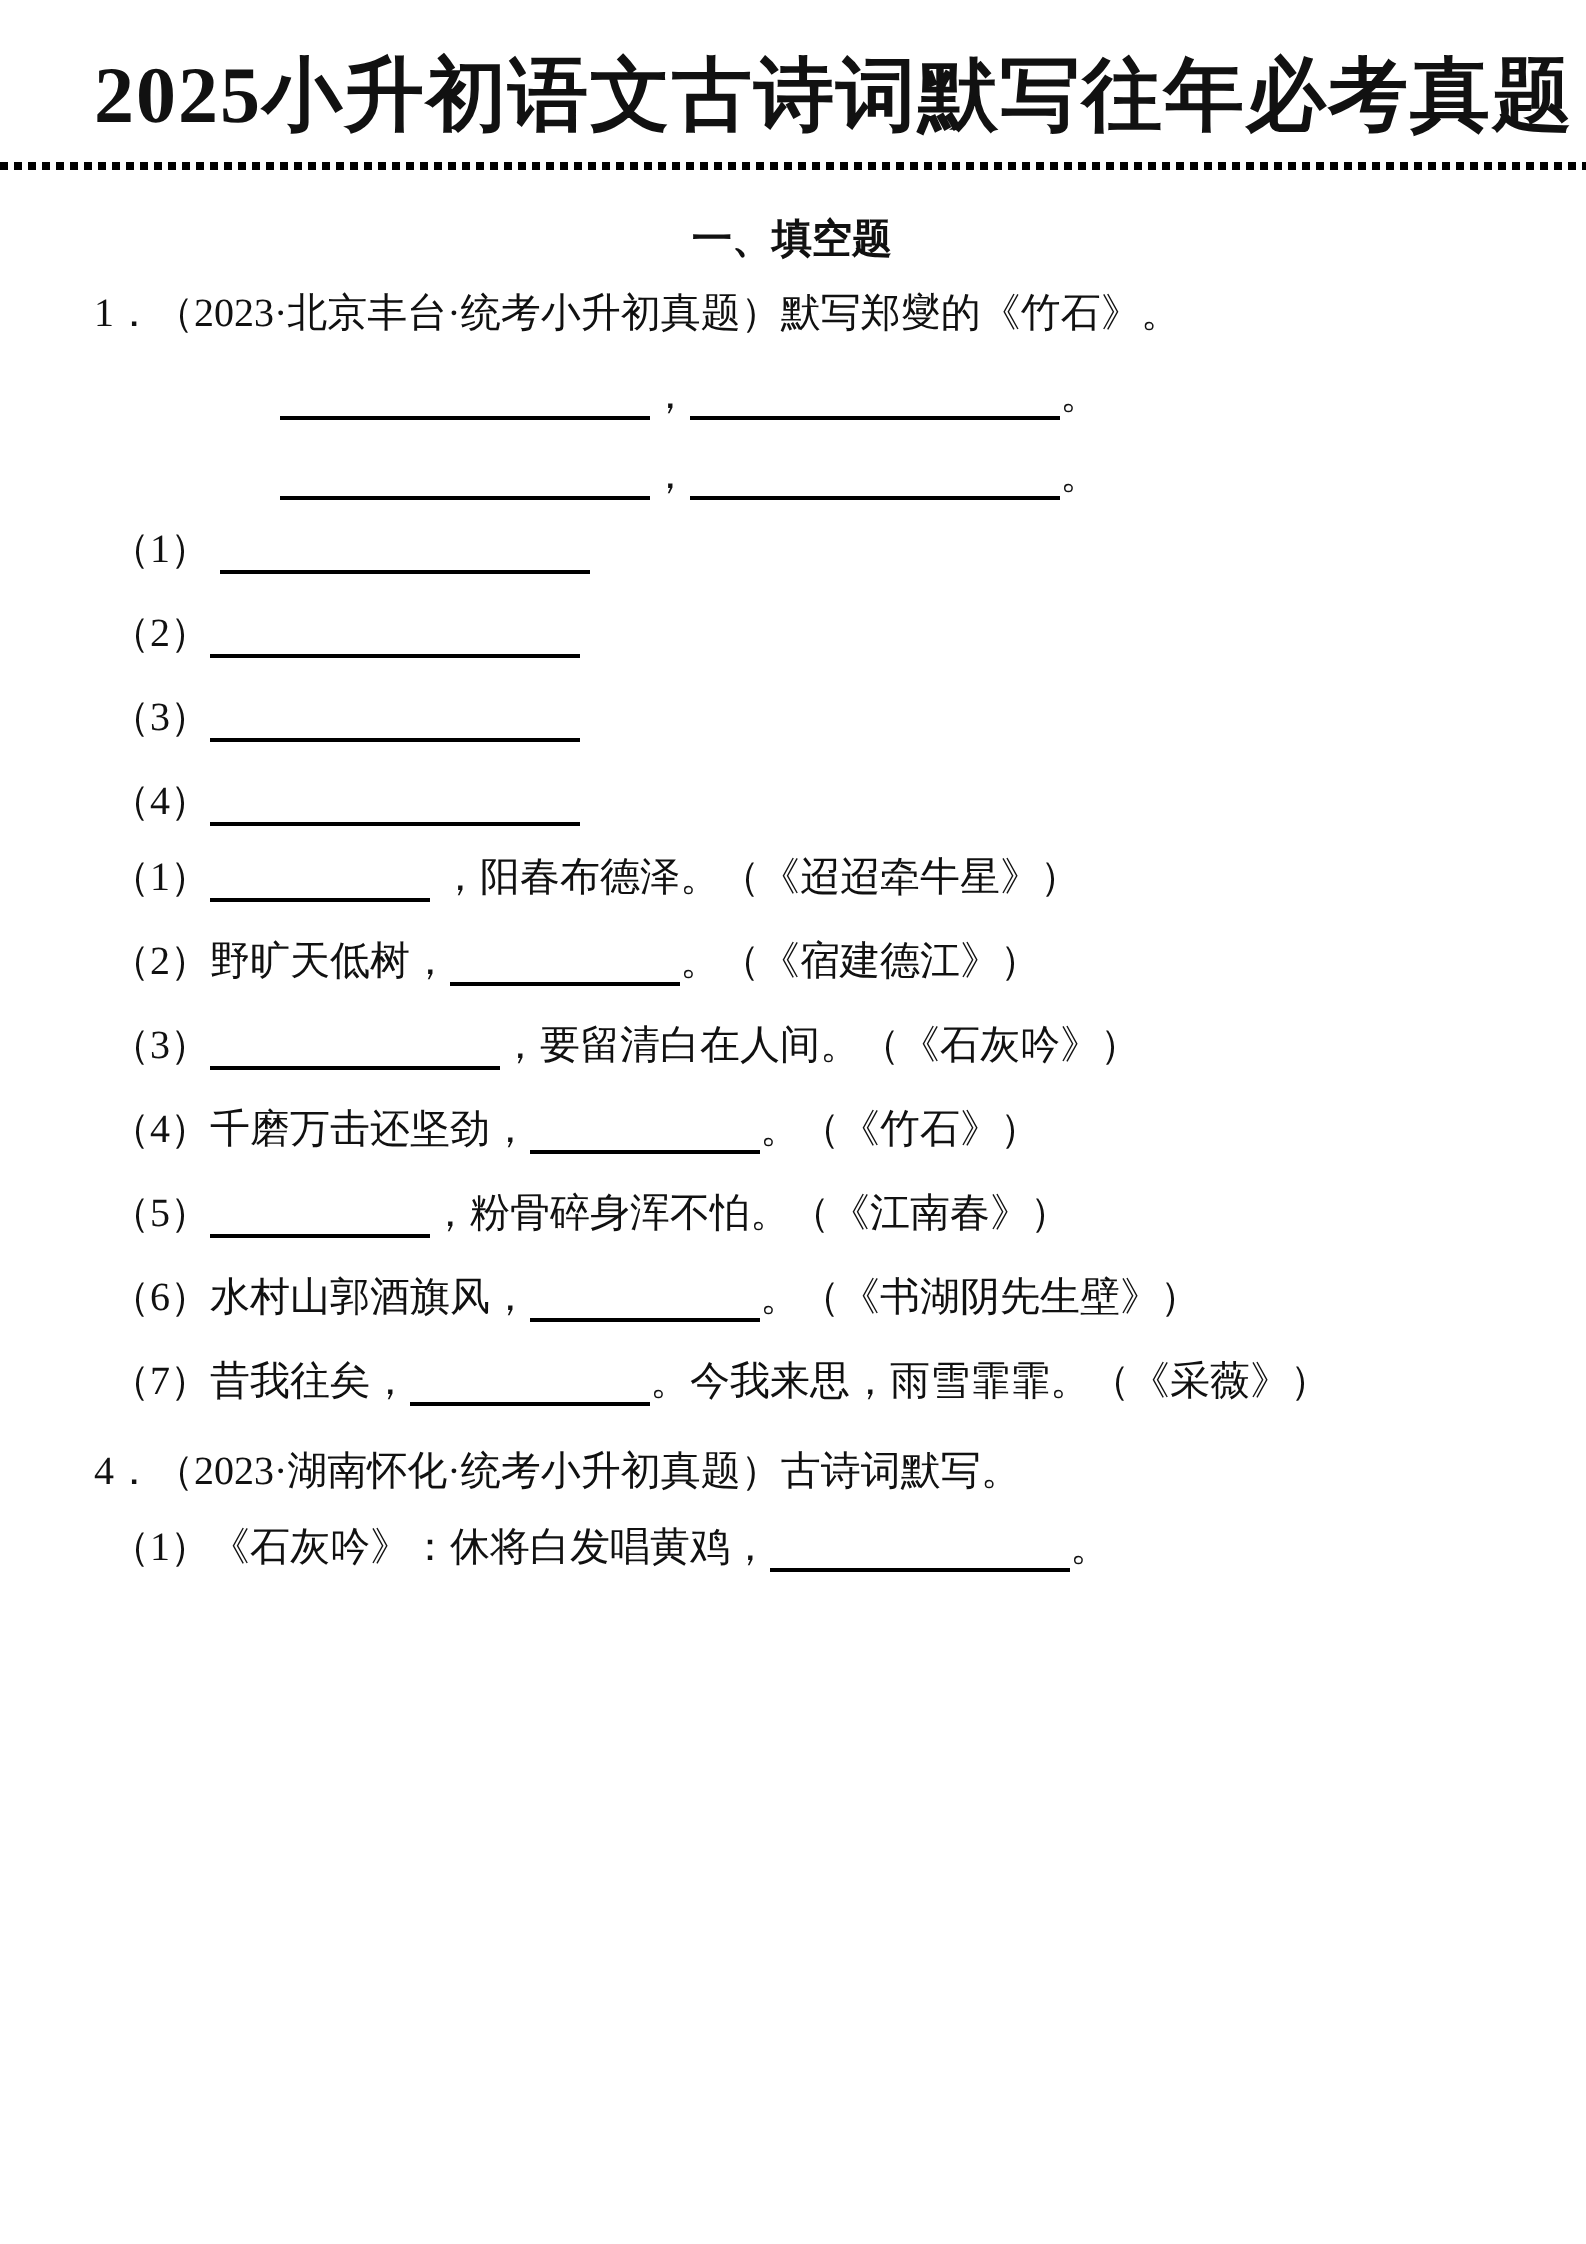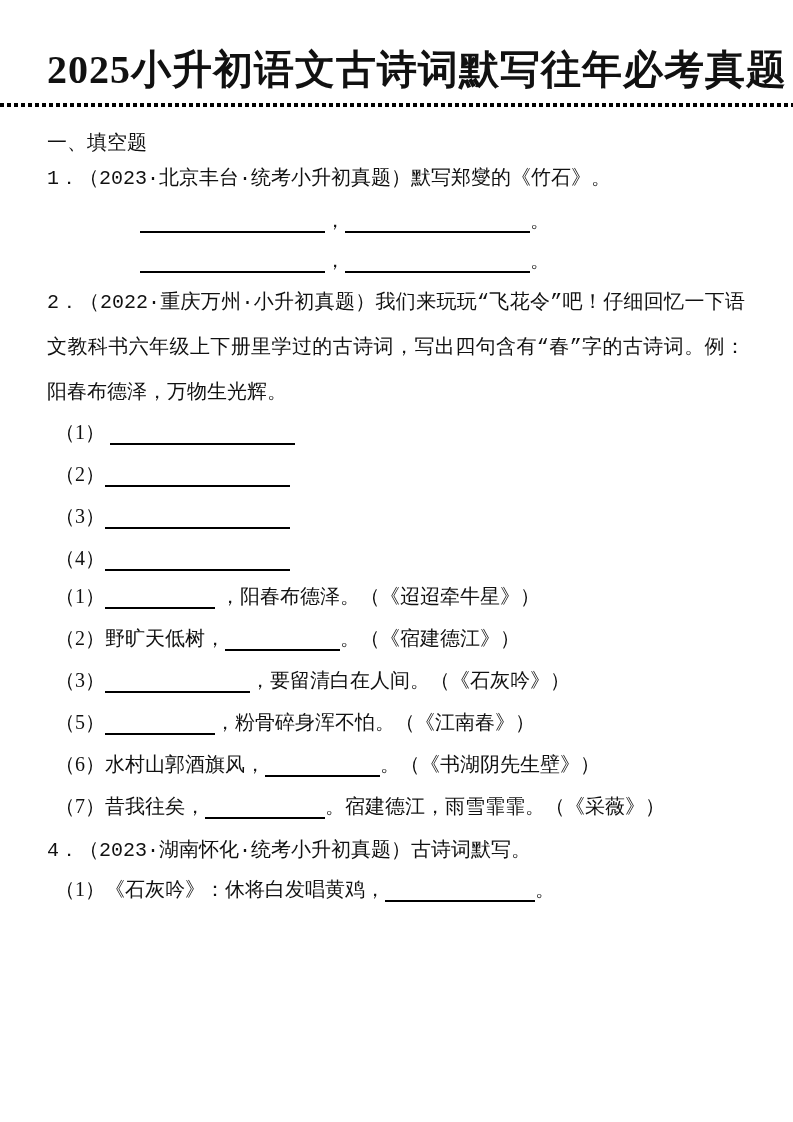--- a/index.html
+++ b/index.html
@@ -1,21 +1,21 @@
 <!DOCTYPE html>
 <html><head>
 <meta charset="utf-8">
 <style>
   html, body { margin: 0; padding: 0; background: #ffffff; }
   .page {
     position: relative;
     width: 793px;
     height: 1122px;
     box-sizing: border-box;
-    padding: 46px 48px 0 47px;
+    padding: 24px 48px 0 47px;
     background: #ffffff;
     color: #111111;
     font-family: "Liberation Serif", "DejaVu Serif", serif;
     font-size: 20px;
     overflow: hidden;
   }
   .doc-title {
     margin: 0;
     text-align: center;
     font-size: 40px;
@@ -25,24 +25,25 @@
     white-space: nowrap;
   }
   .dotted-sep {
     height: 4px;
     margin: 10px -48px 0 -47px;
     background: repeating-linear-gradient(90deg, #000000 0 4px, transparent 4px 7px);
   }
   .section-heading {
     margin-top: 22px;
     font-size: 20px;
-    font-weight: 400;
+    font-weight: 700;
     line-height: 26px;
+    text-align: center;
   }
-  .stem { line-height: 42px; margin-top: 3px; white-space: nowrap; font-family: Liberation Mono, monospace; }
+  .stem { line-height: 42px; margin-top: 3px; white-space: nowrap; }
   .stem.wrap {
     white-space: normal;
     line-height: 45px;
     text-align: justify;
     text-justify: inter-character;
     margin-top: 0;
   }
   .q-num { display: inline; }
   .q1-answers { margin-left: 93px; }
   .answer-line { line-height: 40px; white-space: nowrap; }
@@ -74,23 +75,20 @@
       <div class="answer-line">
         <span class="blank" style="width:185px"></span><span>，</span><span class="blank" style="width:185px"></span><span>。</span>
       </div>
       <div class="answer-line">
         <span class="blank" style="width:185px"></span><span>，</span><span class="blank" style="width:185px"></span><span>。</span>
       </div>
     </div>
   </div>
 
   <div>
-    <div class="stem wrap">
-      <span class="q-num">2．</span><span>（2022·重庆万州·小升初真题）我们来玩玩“飞花令”吧！仔细回忆一下语文教科书六年级上下册里学过的古诗词，写出四句含有“春”字的古诗词。例：阳春布德泽，万物生光辉。</span>
-    </div>
     <div class="items">
       <div class="item">
         <span>（1）</span> <span class="blank" style="width:185px"></span>
       </div>
       <div class="item">
         <span>（2）</span><span class="blank" style="width:185px"></span>
       </div>
       <div class="item">
         <span>（3）</span><span class="blank" style="width:185px"></span>
       </div>
@@ -105,27 +103,30 @@
       <div class="item">
         <span>（1）</span><span></span><span class="blank" style="width:110px"></span><span> ，阳春布德泽。（《迢迢牵牛星》）</span>
       </div>
       <div class="item">
         <span>（2）</span><span>野旷天低树，</span><span class="blank" style="width:115px"></span><span>。（《宿建德江》）</span>
       </div>
       <div class="item">
         <span>（3）</span><span></span><span class="blank" style="width:145px"></span><span>，要留清白在人间。（《石灰吟》）</span>
       </div>
       <div class="item">
+        <span>（4）</span><span>千磨万击还坚劲，</span><span class="blank" style="width:115px"></span><span>。（《竹石》）</span>
+      </div>
+      <div class="item">
         <span>（5）</span><span></span><span class="blank" style="width:110px"></span><span>，粉骨碎身浑不怕。（《江南春》）</span>
       </div>
       <div class="item">
         <span>（6）</span><span>水村山郭酒旗风，</span><span class="blank" style="width:115px"></span><span>。（《书湖阴先生壁》）</span>
       </div>
       <div class="item">
-        <span>（7）</span><span>昔我往矣，</span><span class="blank" style="width:120px"></span><span>。宿建德江，雨雪霏霏。（《采薇》）</span>
+        <span>（7）</span><span>昔我往矣，</span><span class="blank" style="width:120px"></span><span>。今我来思，雨雪霏霏。（《采薇》）</span>
       </div>
     </div>
   </div>
 
   <div>
     <div class="stem">
       <span class="q-num">4．</span><span>（2023·湖南怀化·统考小升初真题）古诗词默写。</span>
     </div>
     <div class="items">
       <div class="item">

